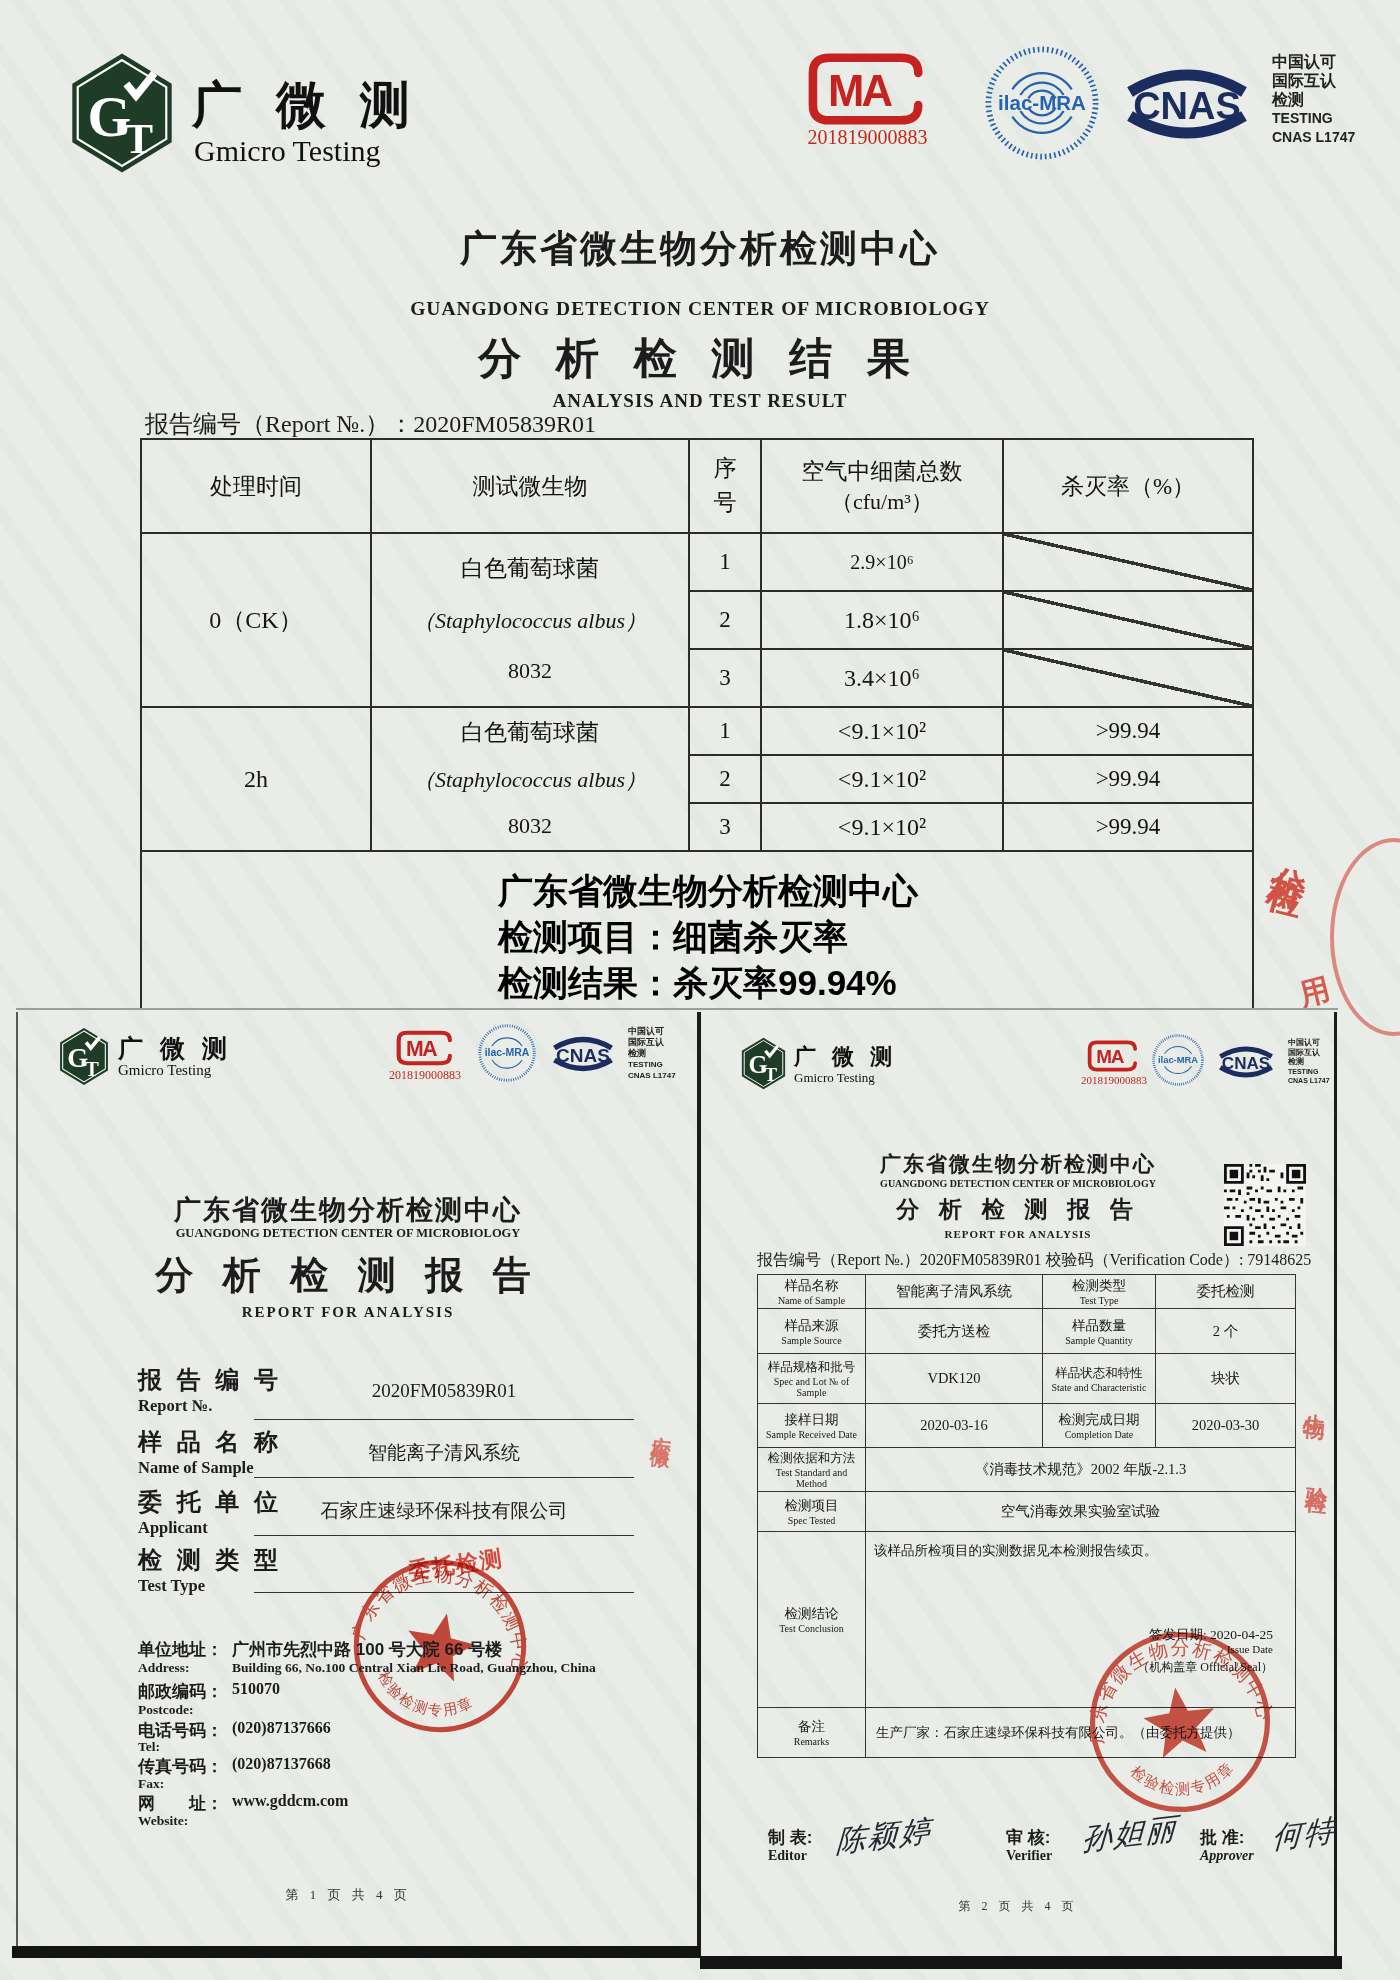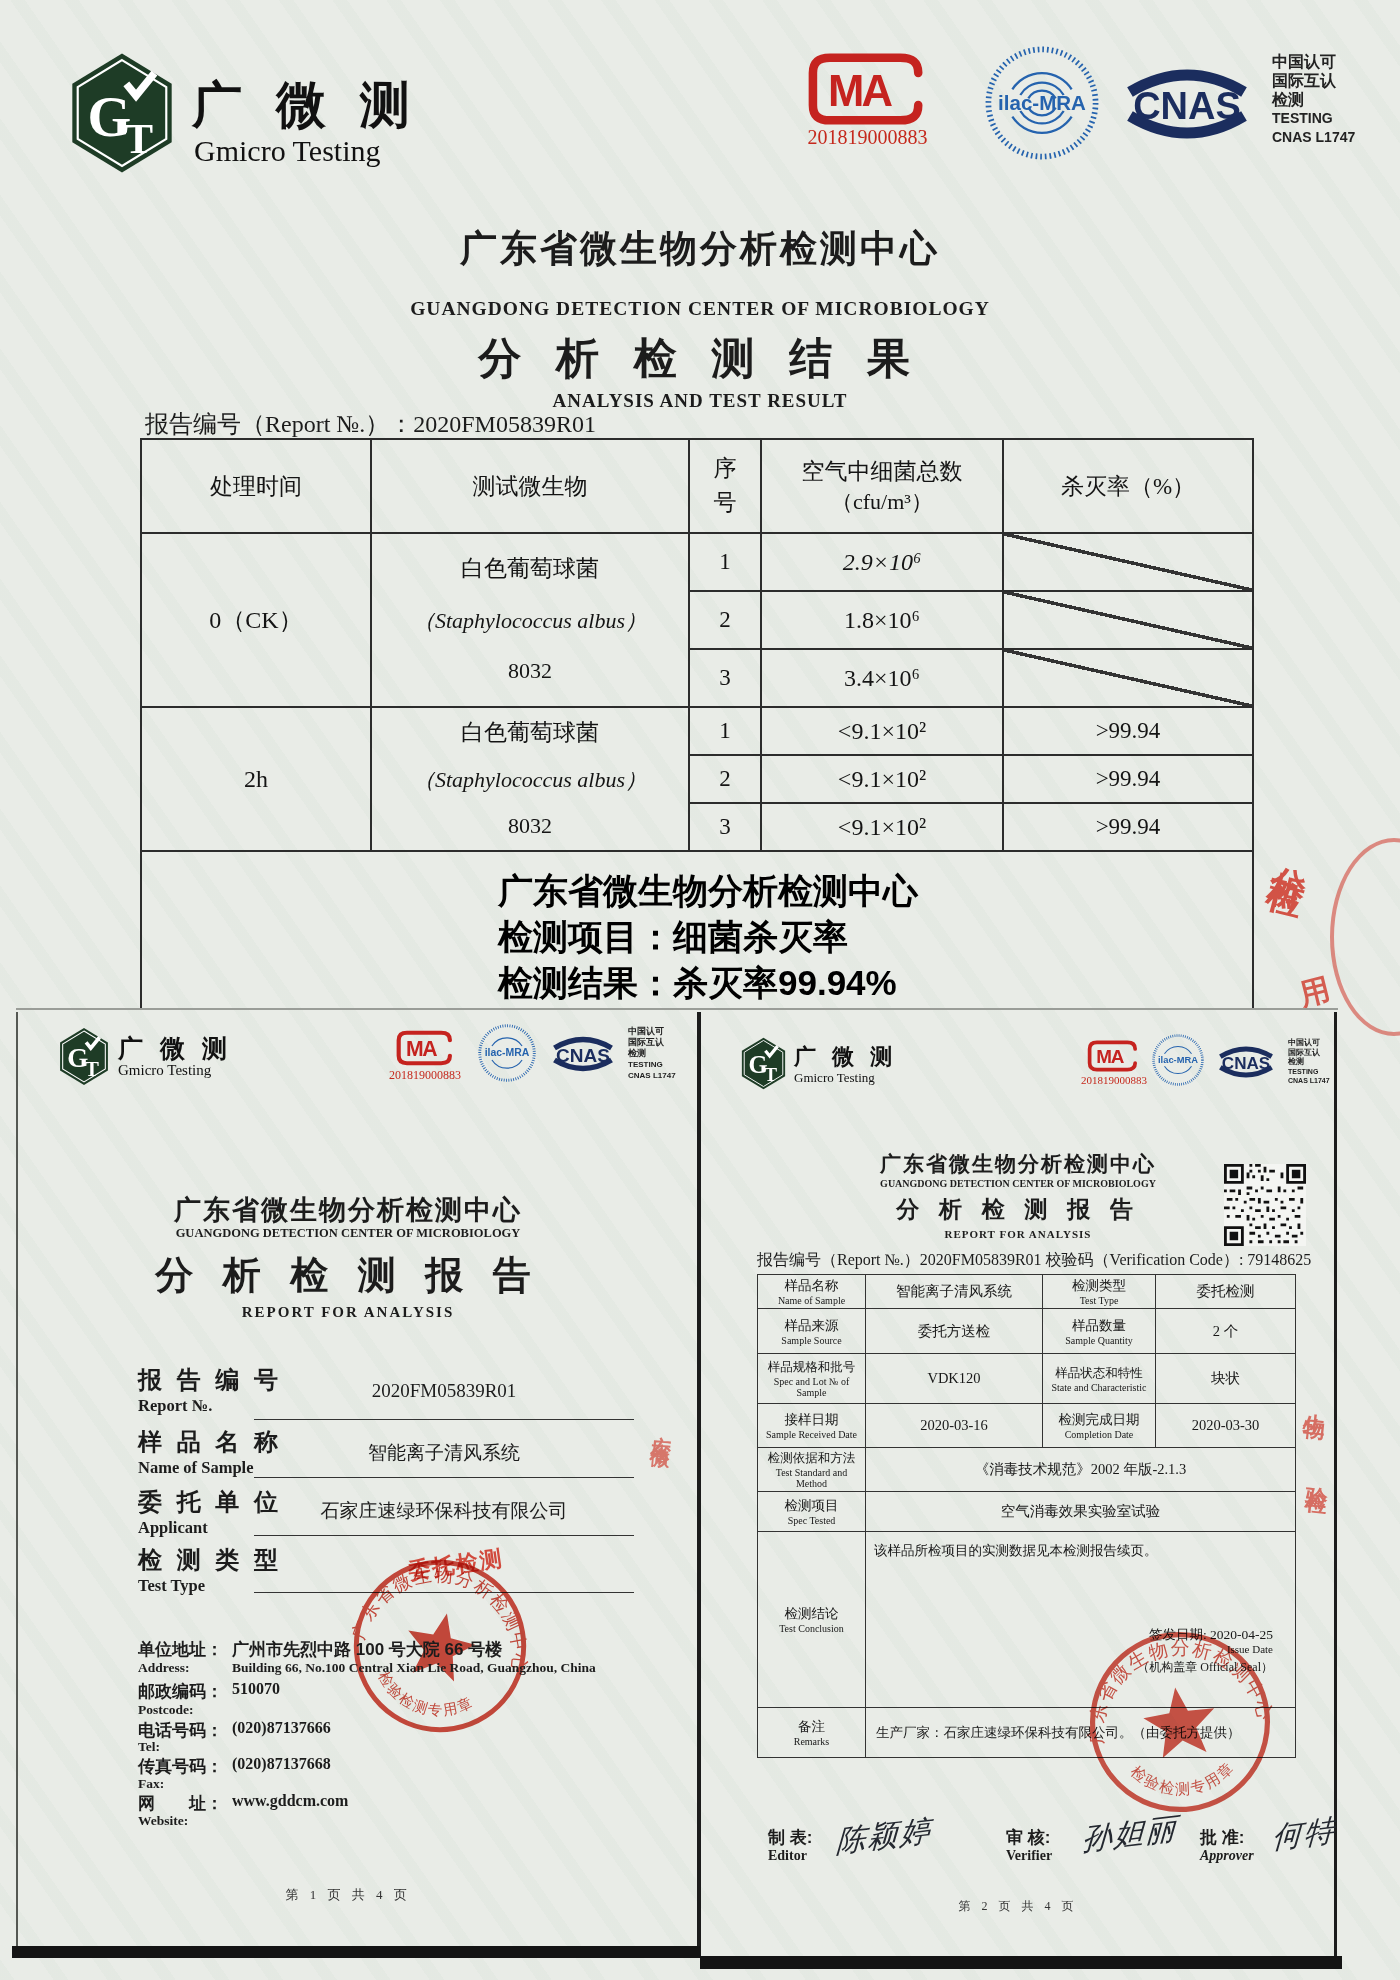--- a/index.html
+++ b/index.html
@@ -108,21 +108,21 @@
       <td style="font-size:23px;">杀灭率（%）</td>
     </tr>
     <tr style="height:58px;">
       <td rowspan="3" style="font-size:24px;">0（CK）</td>
       <td rowspan="3" style="font-size:23px;line-height:2.3;">
         <div>白色葡萄球菌</div>
         <div style="font-style:italic;font-size:22px;">（Staphylococcus albus）</div>
         <div style="font-size:22px;">8032</div>
       </td>
       <td style="font-size:23px;">1</td>
-      <td style="font-size:24px;font-style:italic;">2.9×10⁶</td>
+      <td style="font-size:20px;">2.9×10⁶</td>
       <td class="slash"></td>
     </tr>
     <tr style="height:58px;">
       <td style="font-size:23px;">2</td>
       <td style="font-size:24px;">1.8×10⁶</td>
       <td class="slash"></td>
     </tr>
     <tr style="height:58px;">
       <td style="font-size:23px;">3</td>
       <td style="font-size:24px;">3.4×10⁶</td>

